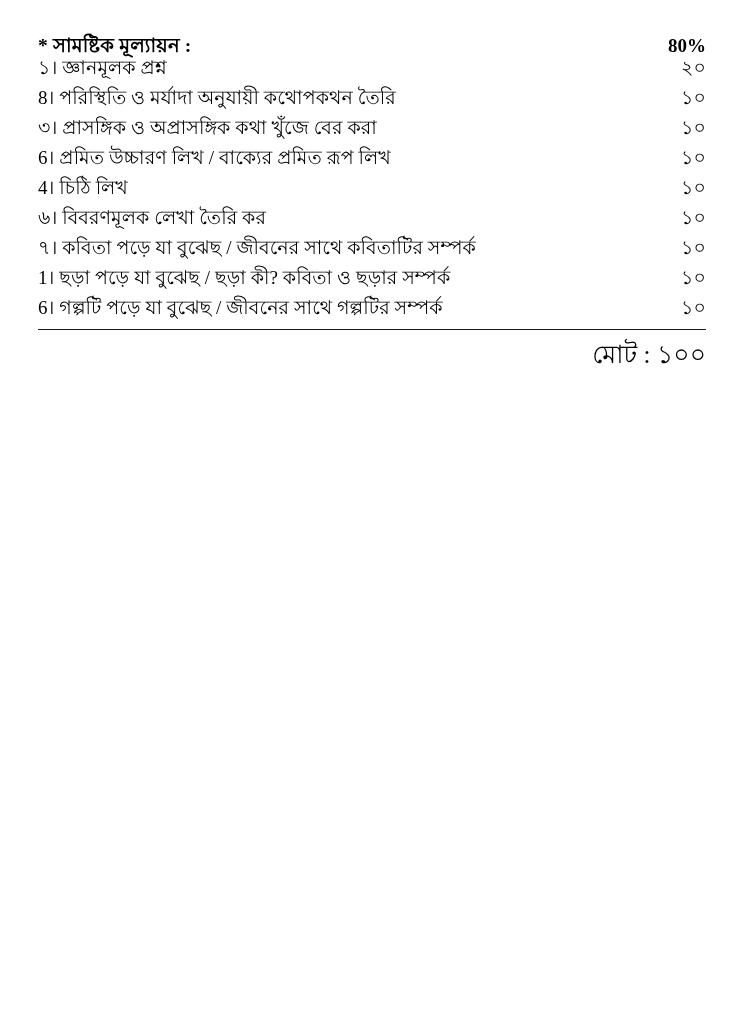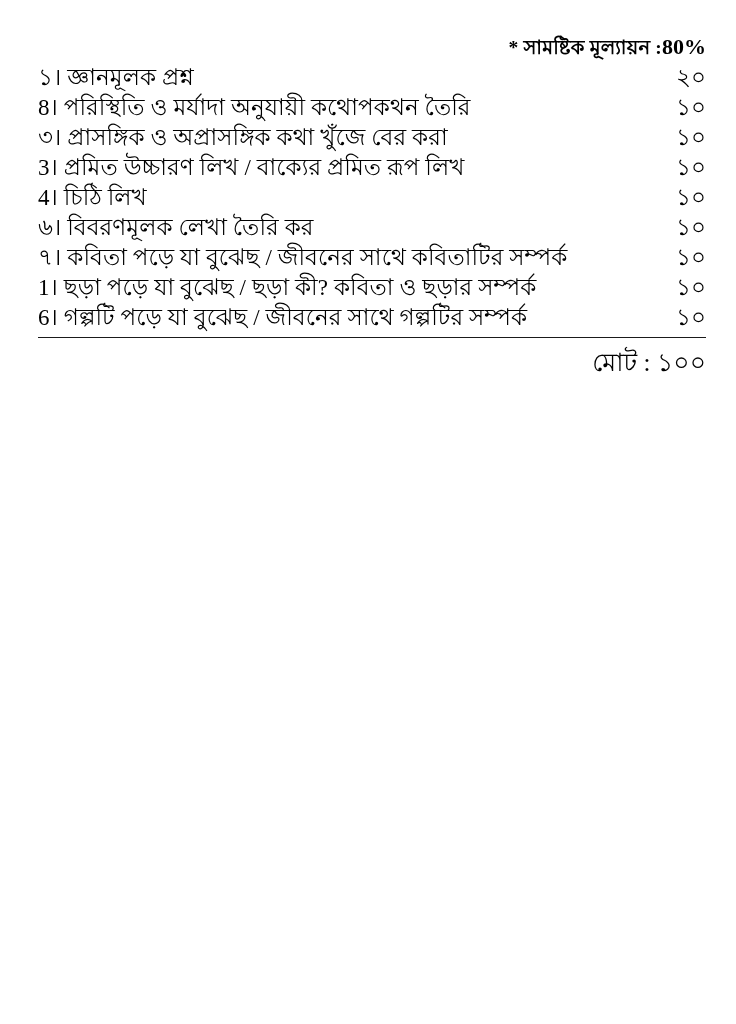--- a/index.html
+++ b/index.html
@@ -26,46 +26,46 @@
   }
 
   .sheet {
     width: 100%;
   }
 
   
   .header-row {
     display: flex;
     align-items: baseline;
-    justify-content: flex-end;
+    justify-content: space-between;
     font-weight: bold;
     font-size: 19.5px;
     line-height: 1.0;
-    margin-bottom: 8px;
+    margin-bottom: 2px;
   }
   .header-title {
     white-space: pre;
     letter-spacing: 0.2px;
   }
   .header-weight {
     font-weight: bold;
-    font-size: 22px;
+    font-size: 19px;
     white-space: pre;
     font-family: "Liberation Serif", "DejaVu Serif", serif;
   }
 
   
   .items {
     display: block;
   }
   .item-row {
     display: flex;
     align-items: baseline;
     justify-content: space-between;
-    font-size: 23px;
+    font-size: 19px;
     line-height: 1.0;
     height: 30px;
     white-space: nowrap;
   }
   .item-label {
     display: block;
     letter-spacing: 0.1px;
   }
   .item-marks {
     display: block;
@@ -123,21 +123,21 @@
         <span class="item-label">8। পরিস্থিতি ও মর্যাদা অনুযায়ী কথোপকথন তৈরি</span>
         <span class="item-marks">১০</span>
       </div>
 
       <div class="item-row">
         <span class="item-label">৩। প্রাসঙ্গিক ও অপ্রাসঙ্গিক কথা খুঁজে বের করা</span>
         <span class="item-marks">১০</span>
       </div>
 
       <div class="item-row">
-        <span class="item-label">3। প্রমিত উচ্চারণ লিখ / বাক্যের প্রমিত রূপ লিখ</span>
+        <span class="item-label">6। প্রমিত উচ্চারণ লিখ / বাক্যের প্রমিত রূপ লিখ</span>
         <span class="item-marks">১০</span>
       </div>
 
       <div class="item-row">
         <span class="item-label">4। চিঠি লিখ</span>
         <span class="item-marks">১০</span>
       </div>
 
       <div class="item-row">
         <span class="item-label">৬। বিবরণমূলক লেখা তৈরি কর</span>

